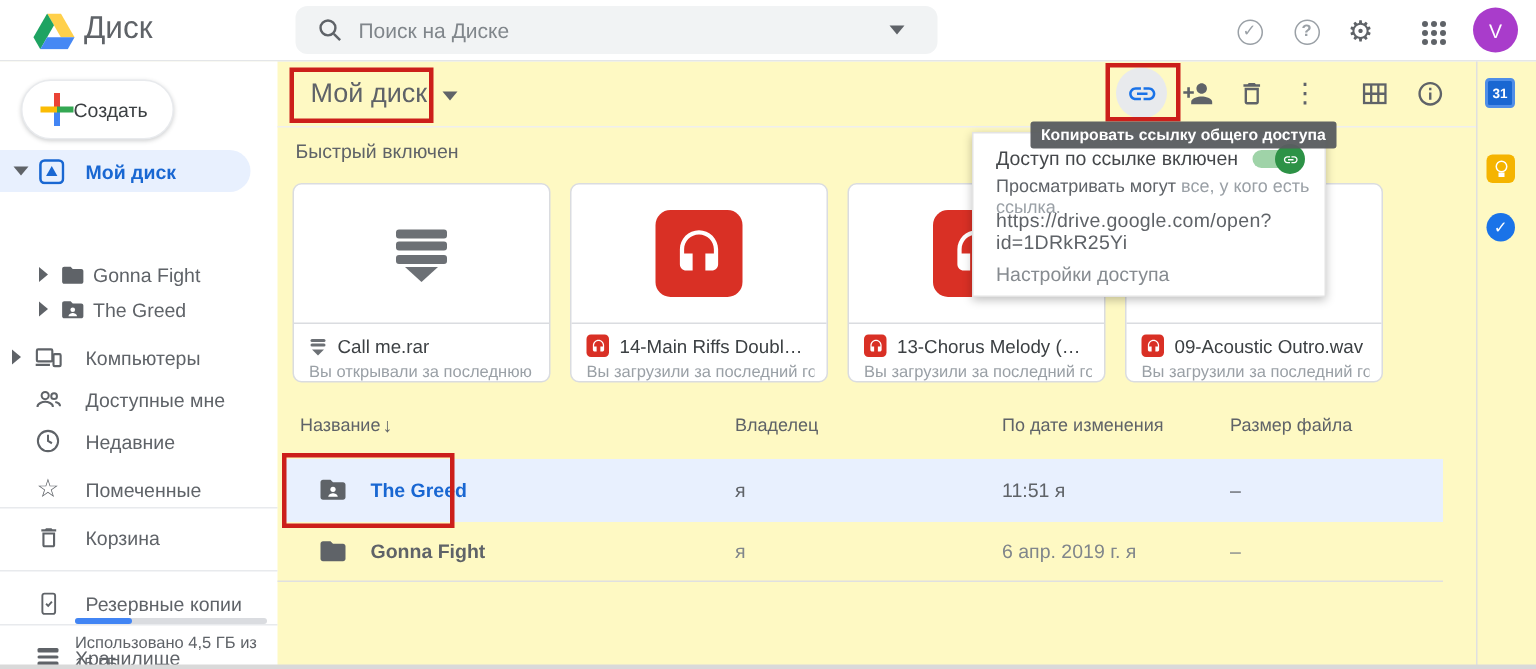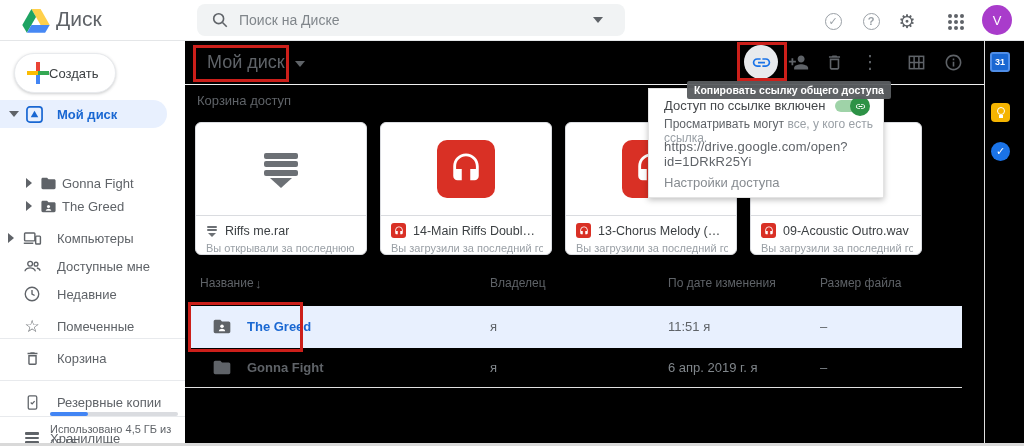--- a/index.html
+++ b/index.html
@@ -1,18 +1,18 @@
 <!DOCTYPE html>
 <html><head>
 <meta charset="utf-8">
 <style>
   * { margin:0; padding:0; box-sizing:border-box; }
   html,body { background:#fff; }
   body { font-family:"Liberation Sans","DejaVu Sans",sans-serif; color:#3c4043; }
-  .screen { position:relative; width:1024px; height:446px; background:#000000; overflow:hidden; }
+  .screen { position:relative; width:1024px; height:446px; background:#fef9c3; overflow:hidden; }
 
   
   .topbar { position:absolute; left:0; top:0; width:1024px; height:41px; background:#fff; border-bottom:1px solid #e4e6e8; }
   .logo-tri { position:absolute; left:22px; top:9px; width:28px; height:24px; }
   .app-name { position:absolute; left:56px; top:7px; font-size:21px; color:#5f6368; }
   .searchbar { position:absolute; left:197px; top:4px; width:428px; height:32px; background:#f1f3f4; border-radius:8px; }
   .search-glyph { position:absolute; left:14px; top:7px; width:18px; height:18px; }
   .search-ph { position:absolute; left:42px; top:8px; font-size:14px; color:#80868b; }
   .search-caret { position:absolute; right:22px; top:13px; width:0; height:0; border-left:5px solid transparent; border-right:5px solid transparent; border-top:6px solid #5f6368; }
   .tb-ic { position:absolute; top:10px; width:22px; height:22px; display:flex; align-items:center; justify-content:center; color:#5f6368; }
@@ -301,39 +301,39 @@
         </g>
       </svg>
   </div>
   <div class="tool-ic" style="left:939px;">
     <svg width="19" height="19" viewBox="0 0 24 24" fill="#5f6368">
         <path d="M11 7h2v2h-2zm0 4h2v6h-2zm1-9C6.48 2 2 6.48 2 12s4.48 10 10 10 10-4.48 10-10S17.52 2 12 2zm0 18c-4.41 0-8-3.59-8-8s3.59-8 8-8 8 3.59 8 8-3.59 8-8 8z"></path>
       </svg>
   </div>
   <div class="main-div"></div>
 
-  <div class="qa-title">Корзина доступ</div>
+  <div class="qa-title">Быстрый включен</div>
 
   <div class="card" style="left:195px;">
     <div class="card-prev">
       <div class="rar-big">
         <div class="bar"></div>
           <div class="bar"></div>
           <div class="bar"></div>
           <div class="tri"></div>
       </div>
     </div>
     <div class="card-foot">
       <div class="cf-row">
         <div class="rar-mini">
             <div class="bar"></div>
             <div class="bar"></div>
             <div class="tri"></div>
           </div>
-        <span class="cf-title">Riffs me.rar</span>
+        <span class="cf-title">Call me.rar</span>
       </div>
       <div class="cf-sub">Вы открывали за последнюю не...</div>
     </div>
   </div>
 
   <div class="card" style="left:380px;">
     <div class="card-prev">
       <div class="audio-big">
         <svg width="34" height="34" viewBox="0 0 24 24" fill="#fff">
             <path d="M12 1c-4.97 0-9 4.03-9 9v7c0 1.66 1.34 3 3 3h3v-8H5v-2c0-3.87 3.13-7 7-7s7 3.13 7 7v2h-4v8h3c1.66 0 3-1.34 3-3v-7c0-4.97-4.03-9-9-9z"></path>

